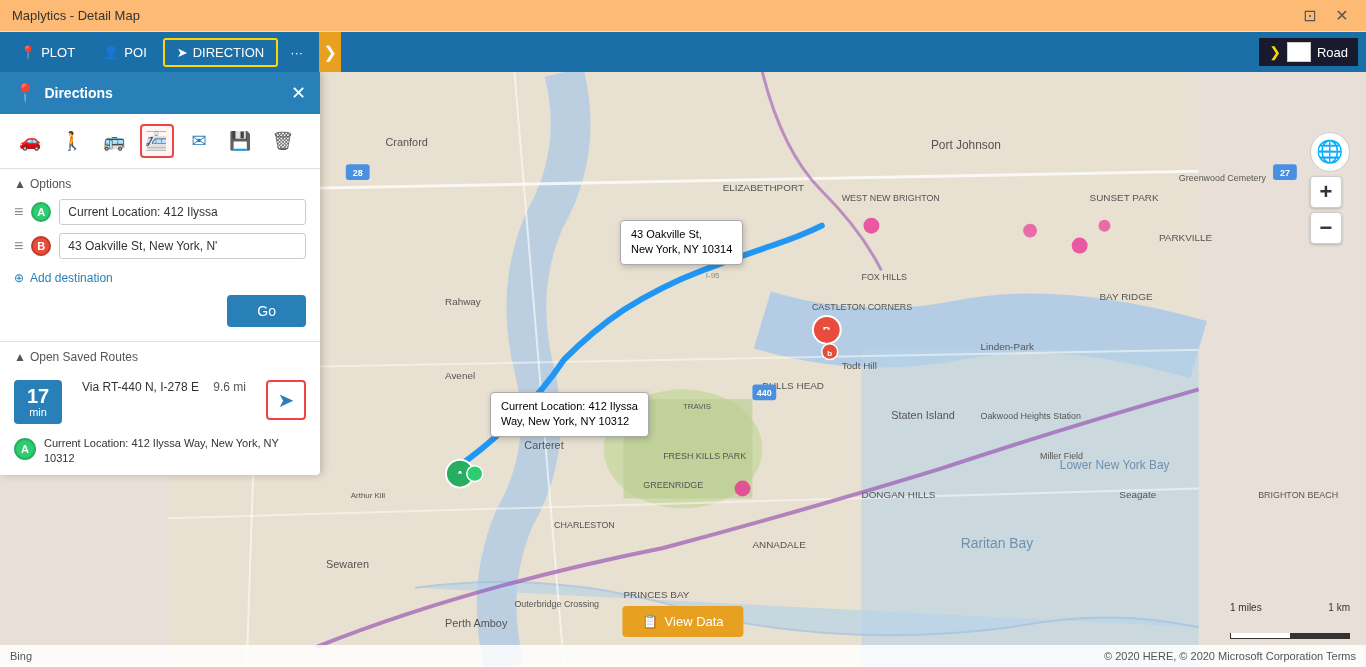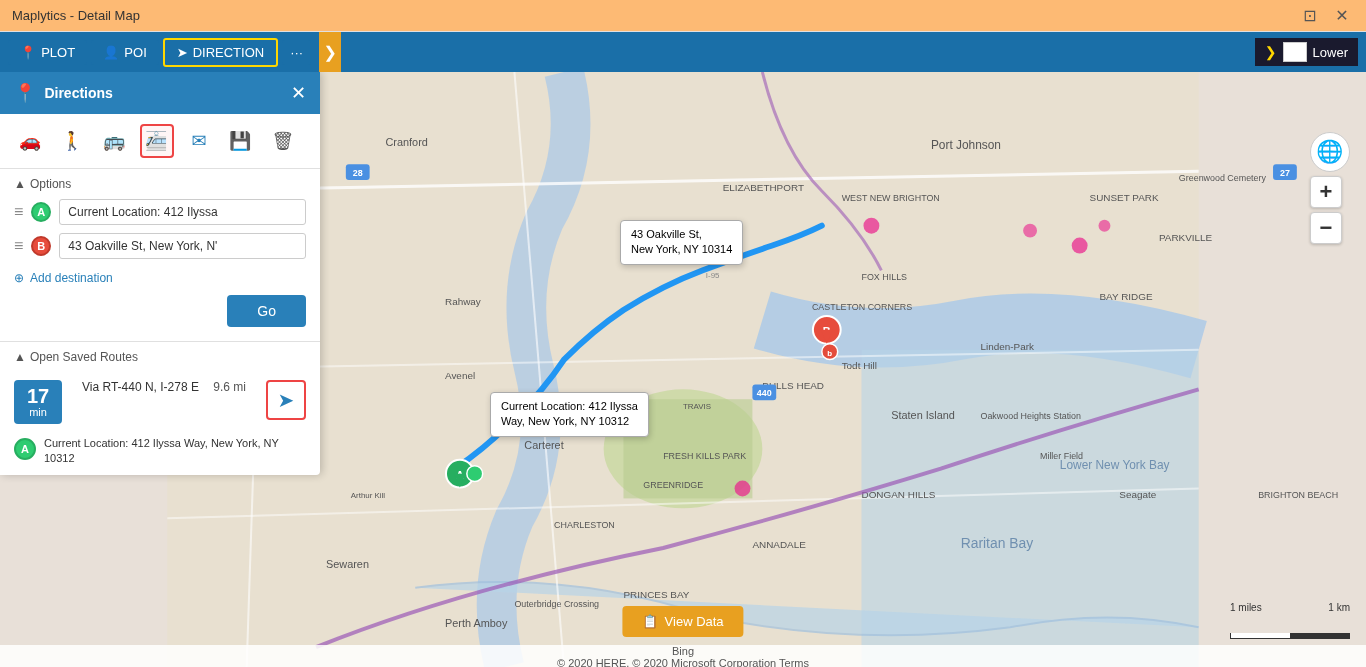--- a/index.html
+++ b/index.html
@@ -126,21 +126,21 @@
     .route-start-row { display: flex; align-items: flex-start; gap: 8px; padding: 4px 0 0 0; }
     .start-badge { width: 22px; height: 22px; border-radius: 50%; background: #2ecc71; border: 2px solid #27ae60; display: flex; align-items: center; justify-content: center; font-size: 11px; font-weight: bold; color: #fff; flex-shrink: 0; margin-top: 2px; }
     .start-address { font-size: 11px; color: #333; line-height: 1.4; }
 
     
     .map-controls { position: absolute; top: 60px; right: 16px; display: flex; flex-direction: column; gap: 4px; z-index: 15; }
     .map-ctrl-btn { width: 32px; height: 32px; background: #fff; border: 1px solid #ccc; border-radius: 4px; display: flex; align-items: center; justify-content: center; cursor: pointer; font-size: 18px; color: #333; box-shadow: 0 1px 3px rgba(0,0,0,0.2); }
     .globe-ctrl { width: 40px; height: 40px; border-radius: 50%; background: #fff; border: 1px solid #ccc; display: flex; align-items: center; justify-content: center; cursor: pointer; font-size: 22px; }
 
     
-    .bottom-bar { position: absolute; bottom: 0; left: 0; right: 0; height: 22px; background: rgba(255,255,255,0.85); display: flex; align-items: center; justify-content: space-between; padding: 0 10px; font-size: 11px; color: #555; z-index: 10; flex-direction: column; }
+    .bottom-bar { position: absolute; bottom: 0; left: 0; right: 0; height: 22px; background: rgba(255,255,255,0.85); display: flex; align-items: center; justify-content: space-between; padding: 0 10px; font-size: 11px; color: #555; z-index: 10; }
 
     
     .view-data-btn { position: absolute; bottom: 30px; left: 50%; transform: translateX(-50%); background: #e8a020; color: #fff; border: none; border-radius: 4px; padding: 8px 20px; font-size: 13px; cursor: pointer; display: flex; align-items: center; gap: 6px; z-index: 15; }
 
     
     .scale-bar { position: absolute; bottom: 28px; right: 16px; z-index: 15; }
     .scale-labels { display: flex; justify-content: space-between; font-size: 10px; color: #333; margin-bottom: 20px; }
     .scale-line { height: 6px; border: 1px solid #333; border-top: none; display: flex; }
     .scale-seg1 { flex: 1; background: #fff; border-right: 1px solid #333; }
     .scale-seg2 { flex: 1; background: #333; }
@@ -190,21 +190,21 @@
       <span>···</span>
     </button>
     <div class="collapse-btn">
       <span>❯</span>
     </div>
     <div class="toolbar-spacer"></div>
     <div class="toolbar-right">
       <div class="road-btn">
         <span class="road-arrow">❯</span>
         <span style="width:24px;height:20px;background:#fff;display:inline-block;border:1px solid #ccc;"></span>
-        <span>Lower</span>
+        <span>Road</span>
       </div>
     </div>
   </div>
 
   <div class="map-area">
 
     <div class="map-bg">
       <svg class="map-svg" viewBox="0 0 1040 600" xmlns="http://www.w3.org/2000/svg">
 
         <rect width="1040" height="600" fill="#e8e0d0"></rect>

